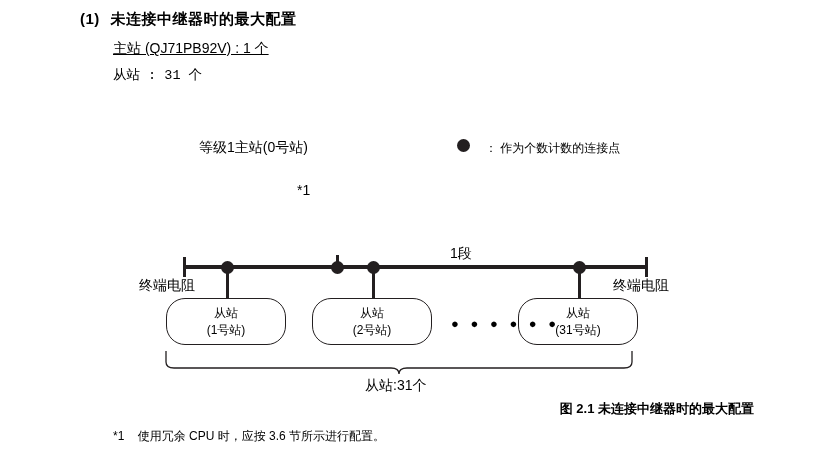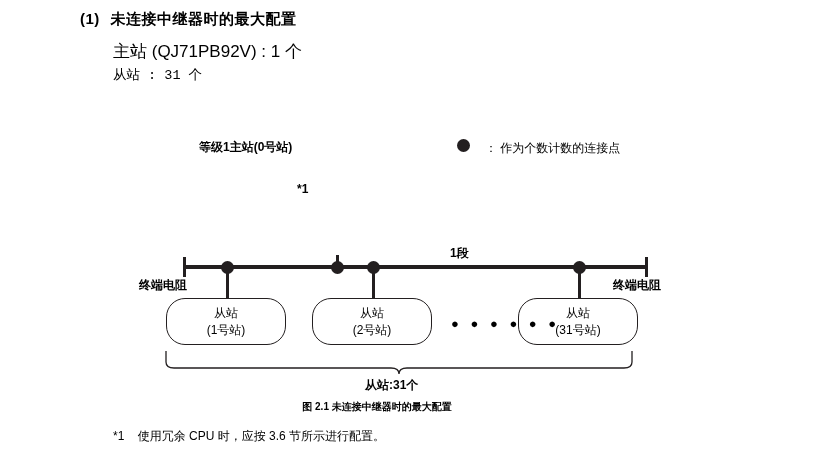--- a/index.html
+++ b/index.html
@@ -19,32 +19,33 @@
 
   
   #heading {
     left: 80px; top: 10px;
     font-size: 15px;
     font-weight: bold;
     letter-spacing: 0.5px;
   }
   #sub1 {
     left: 113px; top: 40px;
-    font-size: 17px;
+    font-size: 14px;
+    text-decoration: underline;
   }
   #sub2 {
     left: 113px; top: 66px;
     font-size: 13.5px;
     font-family: Liberation Mono, monospace;
   }
 
   
   #diagram { left: 0; top: 0; width: 821px; height: 457px; }
 
-  .lbl { position: absolute; font-size: 12px; white-space: nowrap; font-weight: bold; }
+  .lbl { position: absolute; font-size: 14px; white-space: nowrap; }
 
   
   #master-box {
     left: 170px; top: 165px;
     width: 185px; height: 90px;
     border: 1.4px solid #231f20;
     box-sizing: border-box;
     background: #fff;
   }
   .vsep { position: absolute; top: 0; bottom: 0; width: 0; border-left: 1.4px solid #231f20; }
@@ -98,22 +99,22 @@
     left: 451px; top: 316px;
     font-size: 13px; letter-spacing: 4px;
     font-weight: bold;
   }
 
   
   #brace { position: absolute; left: 160px; top: 350px; }
 
   #fig-caption {
     left: 0; top: 400px; width: 754px;
-    text-align: center;
-    font-size: 10px;
+    text-align: right;
+    font-size: 13px;
     font-weight: bold;
   }
   #footnote {
     left: 113px; top: 428px;
     font-size: 12px;
   }
   #footnote .fnmark { margin-right: 10px; }
 
   
   #legend-dot {

